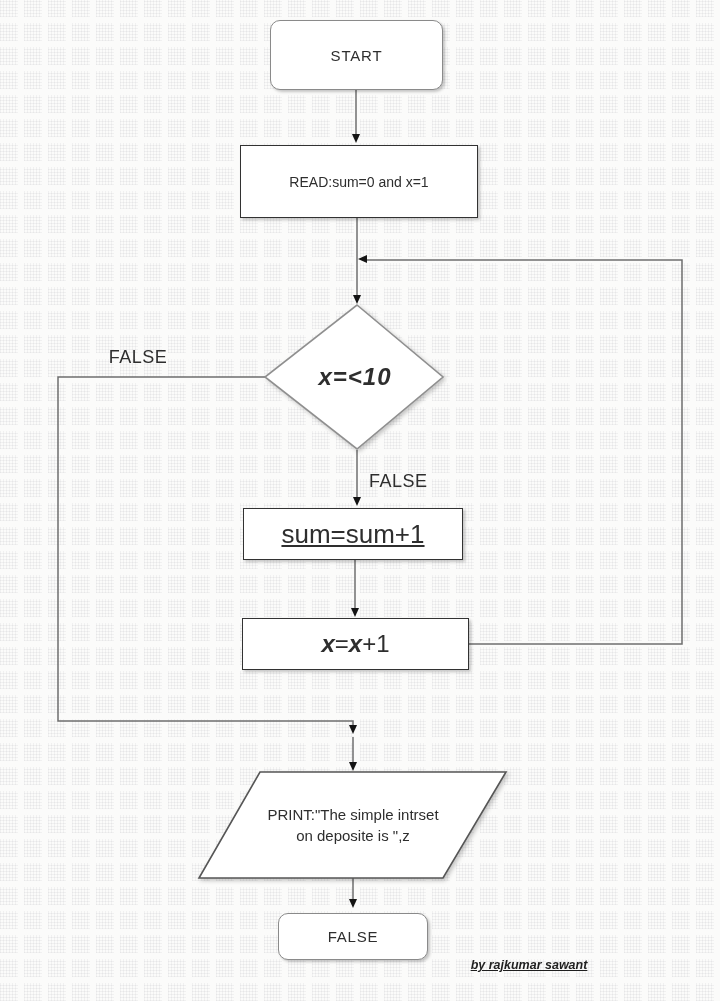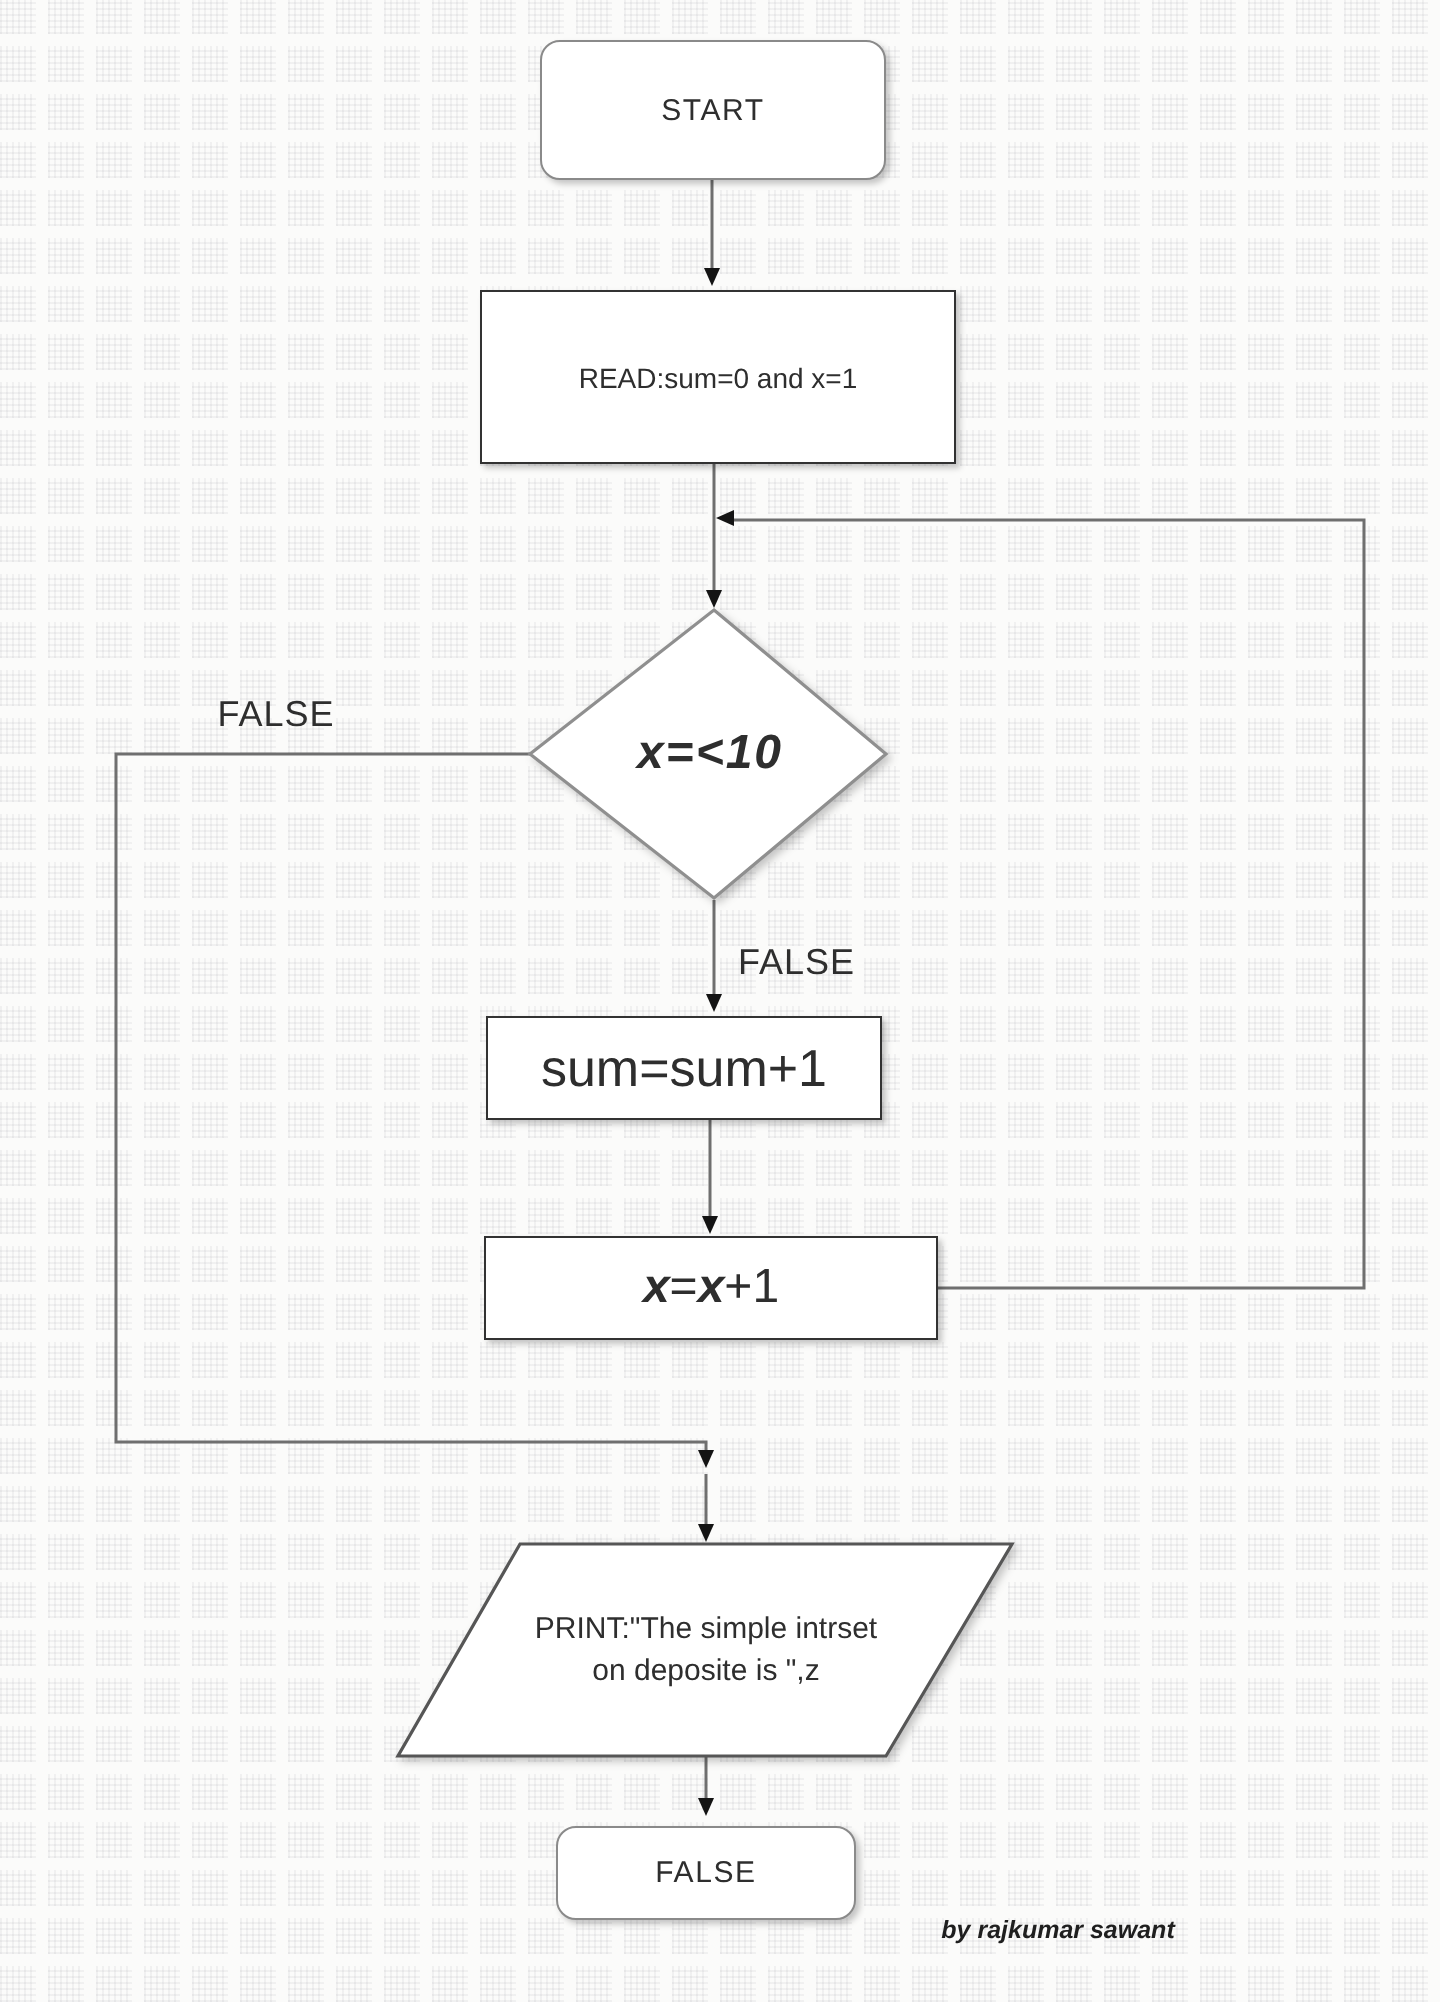--- a/index.html
+++ b/index.html
@@ -56,22 +56,22 @@
   .terminator{
     border:1.6px solid var(--terminal-border);
     border-radius:10px;
     font-size:15px;
     letter-spacing:0.8px;
   }
   .process{
     border:1.8px solid var(--box-border);
   }
   .node-start{left:270px;top:20px;width:173px;height:70px;}
-  .node-read{left:240px;top:145px;width:238px;height:87px;font-size:14px;}
-  .node-sum{left:243px;top:508px;width:198px;height:52px;font-size:26px;}
+  .node-read{left:240px;top:145px;width:238px;height:73px;font-size:14px;}
+  .node-sum{left:243px;top:508px;width:220px;height:52px;font-size:26px;text-decoration:underline;}
   .node-inc{left:242px;top:618px;width:227px;height:52px;font-size:24px;}
   .node-stop{left:278px;top:913px;width:150px;height:47px;}
 
   .overlay-label{
     position:absolute;
     display:flex;
     flex-direction:column;
     align-items:center;
     justify-content:center;
     color:var(--text);
@@ -93,20 +93,21 @@
   }
   .label-false{left:98px;top:347px;width:80px;text-align:center;}
   .label-true{left:369px;top:471px;width:60px;text-align:left;}
   .bi{font-weight:bold;font-style:italic;}
   .attribution{
     position:absolute;
     left:466px;top:958px;width:126px;
     font-size:12.5px;
     font-weight:bold;
     font-style:italic;
+    text-decoration:underline;
     color:#1f1f1f;
     text-align:center;
   }
 </style>
 </head>
 <body>
 
 <div class="canvas">
 
   <svg class="wires" width="720" height="1001" viewBox="0 0 720 1001">

